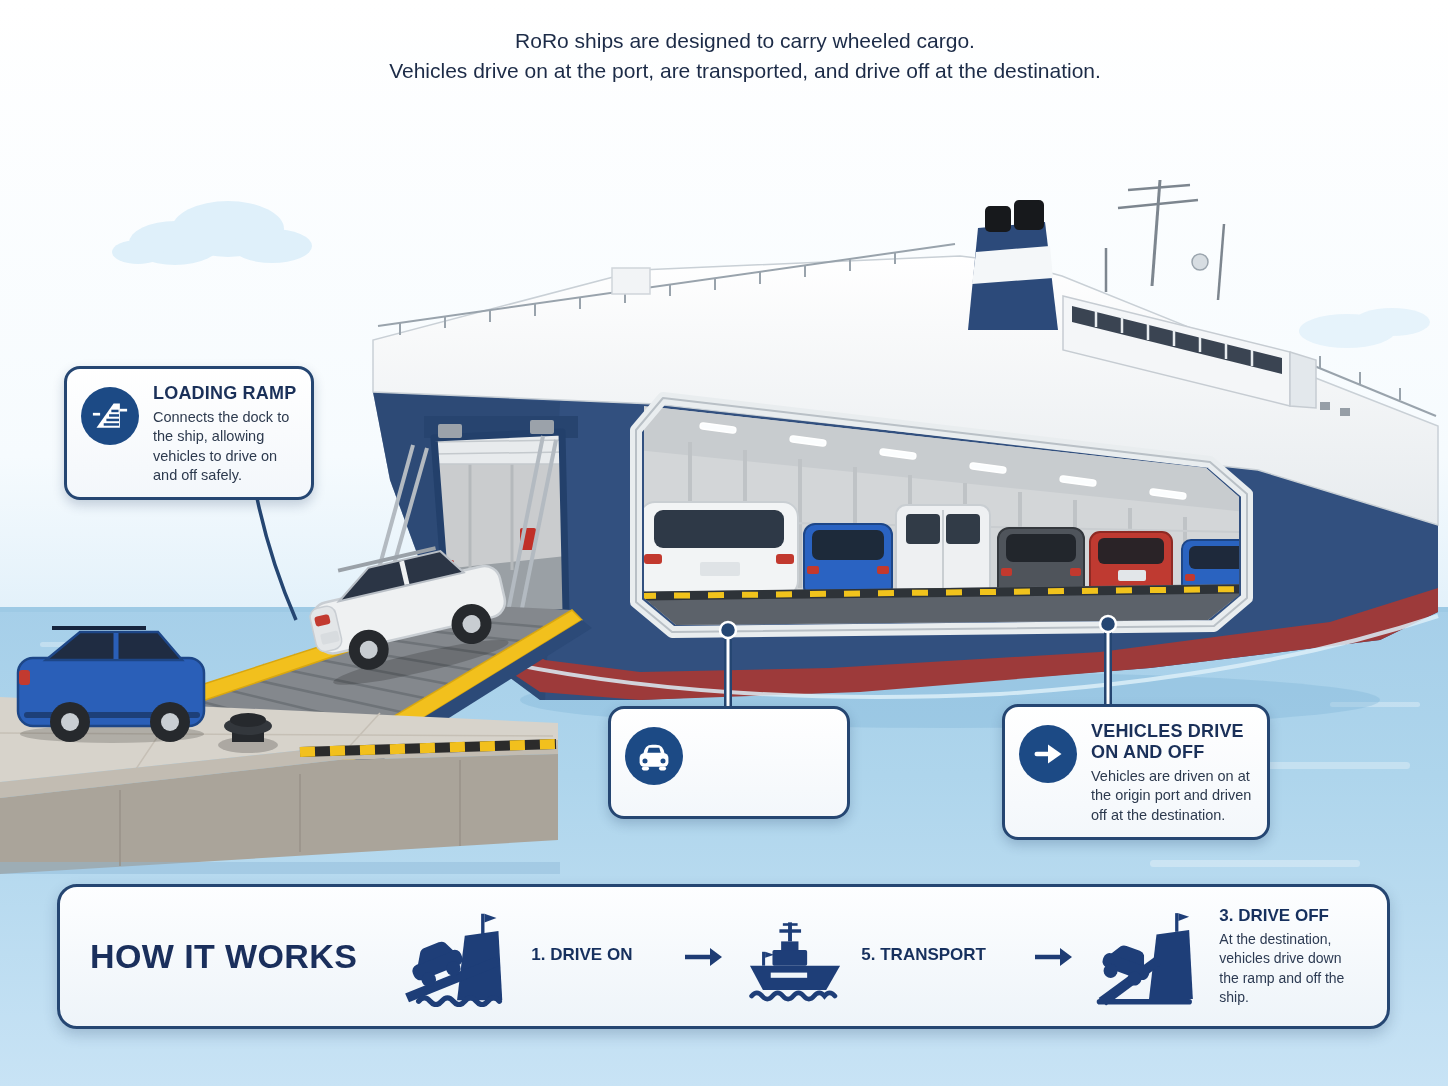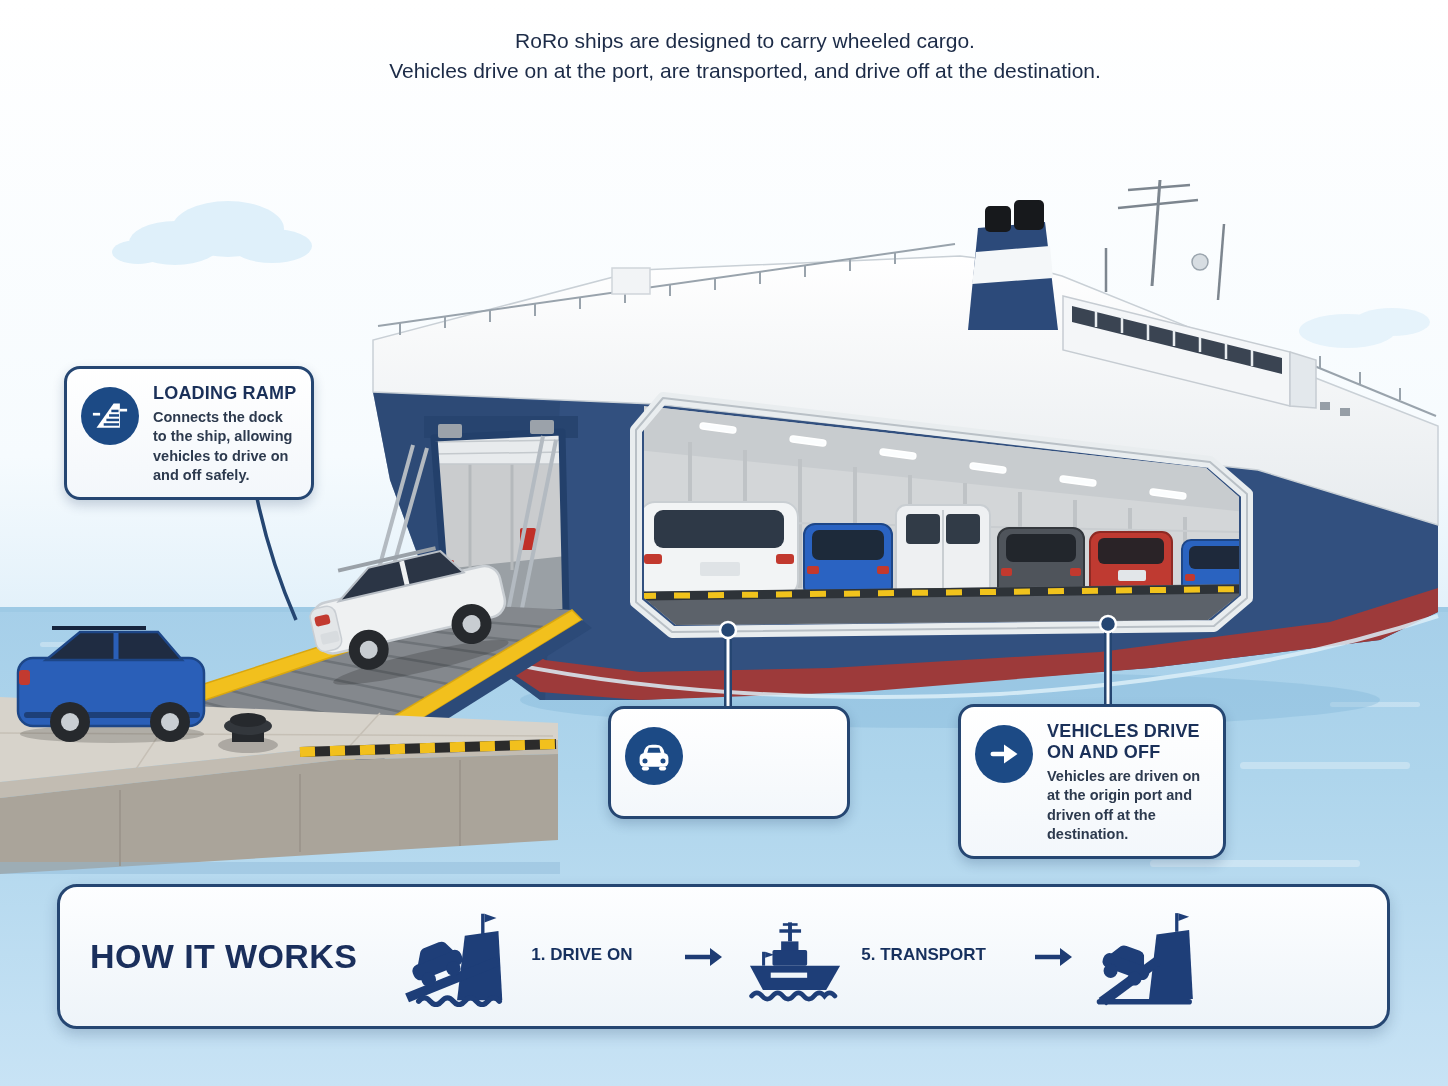--- a/index.html
+++ b/index.html
@@ -22,24 +22,24 @@
     background:linear-gradient(180deg,#ffffff, #f3f7fb);
     border:3px solid #254672;border-radius:16px;
     box-shadow:0 5px 12px rgba(25,50,90,.22);
     padding:14px 14px 12px 14px;box-sizing:border-box;
   }
   .co-icon{
     width:58px;height:58px;border-radius:50%;background:#1c4a85;flex:none;
     display:flex;align-items:center;justify-content:center;margin-top:4px;
   }
   .co-title{font-size:18px;font-weight:800;color:#1a3059;letter-spacing:.2px;margin:0 0 4px 0;}
-  .co-body{font-size:14.5px;font-weight:700;color:#2d3a4e;line-height:1.33;}
+  .co-body{font-size:14.5px;font-weight:400;color:#2d3a4e;line-height:1.33;}
   .callout-ramp{left:58px;top:366px;width:250px;min-height:132px;margin-left:6px;}
   .callout-deck{left:608px;top:706px;width:242px;min-height:113px;}
-  .callout-drive{left:958px;top:704px;width:268px;min-height:131px;}
+  .callout-drive{left:1002px;top:704px;width:268px;min-height:131px;}
   
   .hiw{
     position:absolute;z-index:3;left:57px;top:884px;width:1333px;height:145px;
     background:linear-gradient(180deg,#fdfeff,#eef4f9);
     border:3px solid #254672;border-radius:20px;
     box-shadow:0 6px 14px rgba(25,50,90,.22);
     display:flex;align-items:center;box-sizing:border-box;padding:0 26px;
   }
   .hiw-title{font-size:34px;font-weight:800;color:#1a2f5c;letter-spacing:.4px;white-space:nowrap;margin-right:44px;margin-left:4px;}
   .step{display:flex;align-items:center;gap:14px;}
@@ -500,16 +500,20 @@
         <path d="M91.5,5 L103,9 L91.5,13.5 Z"></path>
         <path d="M6,96 L66,52 L73,60 L14,104 Z"></path>
         <g transform="rotate(20 34 66)">
           <rect x="8" y="54" width="52" height="16" rx="7"></rect>
           <path d="M14,55 L21,44 Q23,41 27,41 L42,41 Q46,41 48,44 L52,55 Z"></path>
           <circle cx="20" cy="72" r="7.5"></circle>
             <circle cx="47" cy="71" r="7.5"></circle>
         </g>
         <rect x="4" y="97" width="102" height="6" rx="3"></rect>
       </svg>
+      <div class="step-text-3">
+        <div class="step-label">3. DRIVE OFF</div>
+        <div class="step-body">At the destination, vehicles drive down the ramp and off the ship.</div>
+      </div>
     </div>
   </div>
 
 </div>
 
 </body></html>

